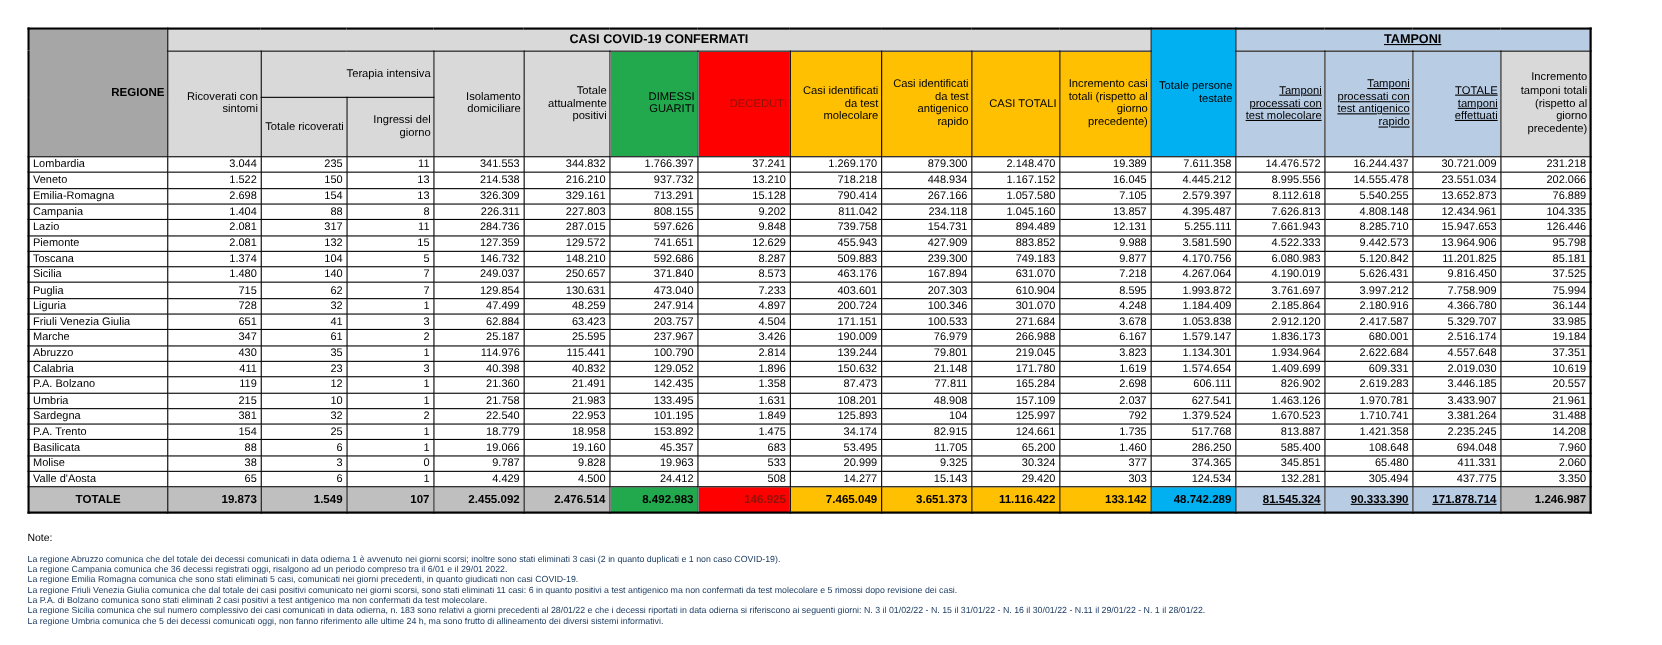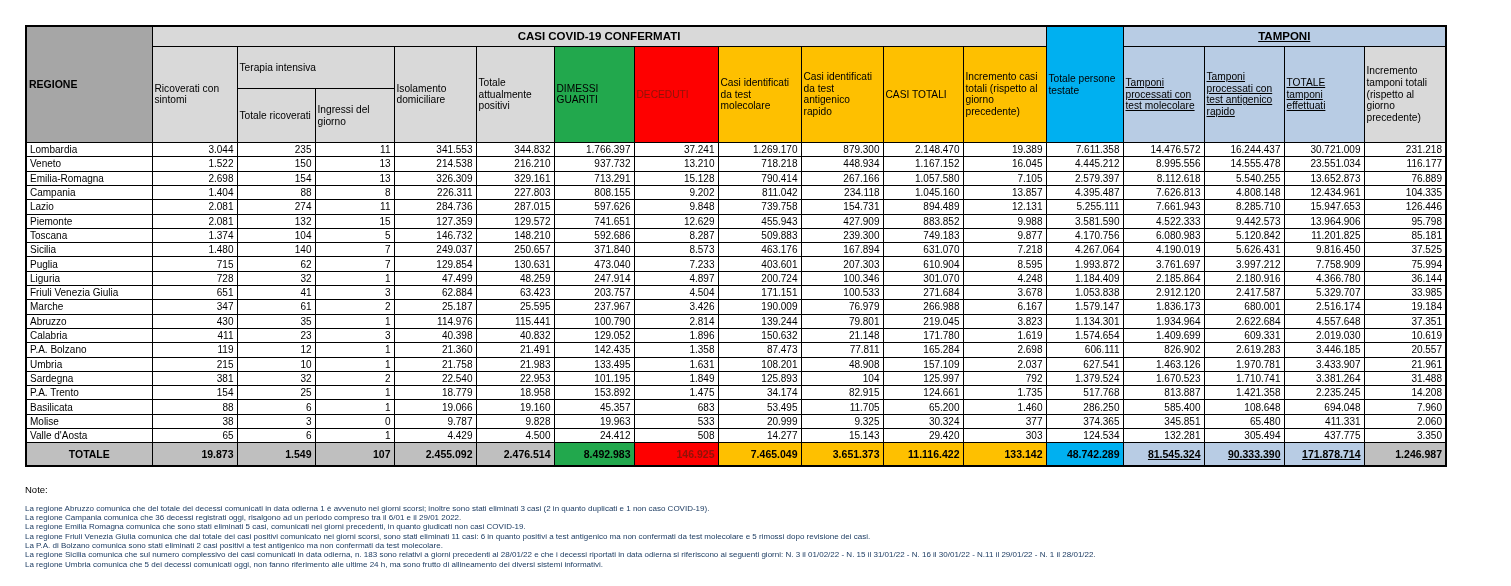--- a/index.html
+++ b/index.html
@@ -11,21 +11,21 @@
   .page { padding: 25px 0 0 25px; }
 
   table.covid {
     border-collapse: collapse; table-layout: fixed;
     border: 2px solid #000;
   }
   th, td { border: 1px solid #000; padding: 0 3px; overflow: hidden; }
 
   th.hdr {
     font-size: 10.2px; font-weight: normal; line-height: 1.13;
-    text-align: left; vertical-align: middle; padding: 15px 2px;
+    text-align: right; vertical-align: middle; padding: 15px 2px;
   }
   th.band { font-size: 11.5px; font-weight: bold; height: 20px; text-align: center; }
   th.regione { font-weight: bold; font-size: 10.5px; }
   thead tr.terapia-row th.terapia-cell { height: 22px; }
   thead tr.main-hdr-row { height: 53px; }
 
   td.num { font-size: 10px; text-align: right; white-space: nowrap; }
   td.region { font-size: 10px; text-align: left; white-space: nowrap; }
   tbody tr.data-row { height: 14.3px; }
   tr.totale { height: 23px; }
@@ -131,21 +131,21 @@
           <td class="num">937.732</td>
           <td class="num">13.210</td>
           <td class="num">718.218</td>
           <td class="num">448.934</td>
           <td class="num">1.167.152</td>
           <td class="num">16.045</td>
           <td class="num">4.445.212</td>
           <td class="num">8.995.556</td>
           <td class="num">14.555.478</td>
           <td class="num">23.551.034</td>
-          <td class="num">116.177</td>
+          <td class="num">202.066</td>
         </tr>
         <tr class="data-row">
           <td class="region">Emilia-Romagna</td>
           <td class="num">2.698</td>
           <td class="num">154</td>
           <td class="num">13</td>
           <td class="num">326.309</td>
           <td class="num">329.161</td>
           <td class="num">713.291</td>
           <td class="num">15.128</td>
@@ -174,21 +174,21 @@
           <td class="num">13.857</td>
           <td class="num">4.395.487</td>
           <td class="num">7.626.813</td>
           <td class="num">4.808.148</td>
           <td class="num">12.434.961</td>
           <td class="num">104.335</td>
         </tr>
         <tr class="data-row">
           <td class="region">Lazio</td>
           <td class="num">2.081</td>
-          <td class="num">274</td>
+          <td class="num">317</td>
           <td class="num">11</td>
           <td class="num">284.736</td>
           <td class="num">287.015</td>
           <td class="num">597.626</td>
           <td class="num">9.848</td>
           <td class="num">739.758</td>
           <td class="num">154.731</td>
           <td class="num">894.489</td>
           <td class="num">12.131</td>
           <td class="num">5.255.111</td>

